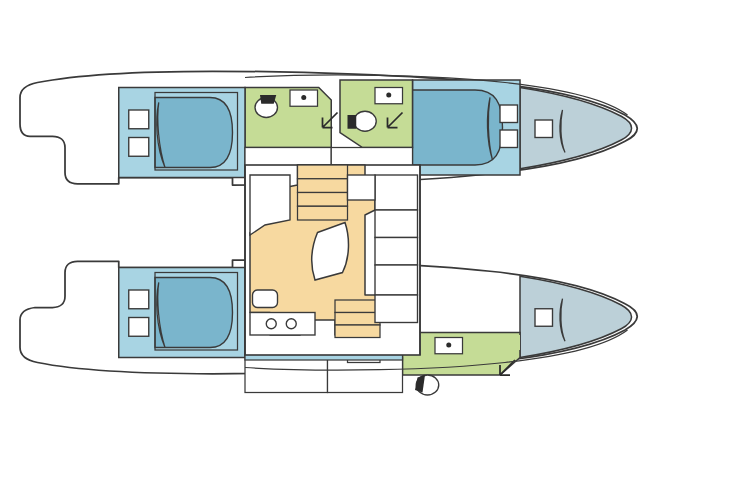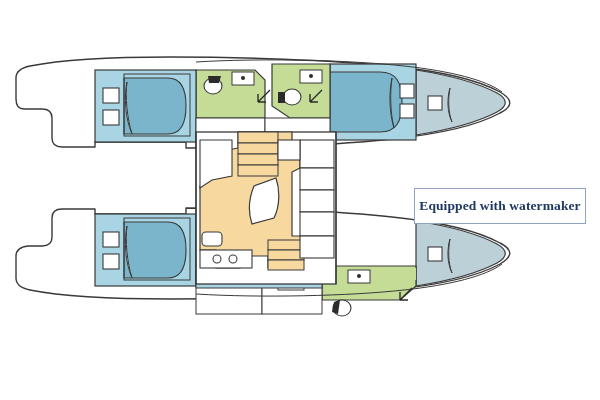--- a/index.html
+++ b/index.html
@@ -246,17 +246,14 @@
       <circle cx="233" cy="259" r="4" fill="#ffffff" stroke="#3a3a3a" stroke-width="1.1"></circle>
 
       <rect x="202" y="232" width="20" height="14" rx="4" ry="4" fill="#ffffff" stroke="#3a3a3a" stroke-width="1.1"></rect>
 
       <line x1="196" y1="132" x2="196" y2="284" stroke="#3a3a3a" stroke-width="1.2"></line>
       <line x1="336" y1="132" x2="336" y2="284" stroke="#3a3a3a" stroke-width="1.2"></line>
     </g>
 
   </svg>
 
-  <div id="note-box">
-    <span id="note-text">Equipped with watermaker</span>
-  </div>
 
 </div>
 
 </body></html>

